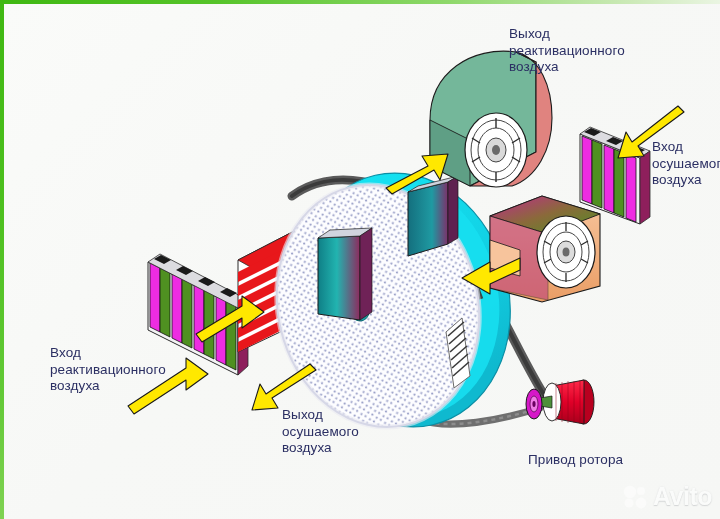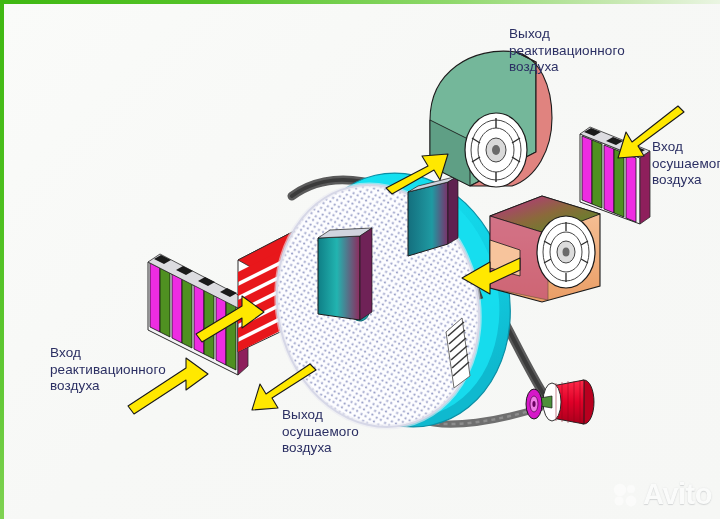--- a/index.html
+++ b/index.html
@@ -14,21 +14,21 @@
   #edge-left{position:absolute;left:0;top:0;width:4px;height:519px;
     background:linear-gradient(180deg,#3fb812 0%,#4dc01f 40%,#62c936 75%,#7fd252 100%);}
 
   .lbl{position:absolute;color:#2b2f63;font-size:13.5px;line-height:16.5px;
        font-family:"Liberation Sans",sans-serif;white-space:pre;letter-spacing:.1px;}
 
   .art{position:absolute;left:0;top:0;}
 
   
   #wm{position:absolute;right:8px;bottom:8px;display:flex;align-items:center;gap:5px;opacity:.55;}
-  #wm .wmtxt{font-size:29px;font-weight:bold;color:#ffffff;
+  #wm .wmtxt{font-size:25px;font-weight:bold;color:#ffffff;
      text-shadow:0 1px 1px rgba(120,125,130,.45), 0 0 2px rgba(150,155,160,.35);
      font-family:"Liberation Sans",sans-serif;letter-spacing:-.5px;}
 </style>
 </head>
 <body>
 
 <div id="stage">
 
   <div id="edge-top"></div>
   <div id="edge-left"></div>
@@ -284,20 +284,21 @@
 
 
   <div class="lbl" style="left:50px;top:345px;">Вход
 реактивационного
 воздуха</div>
 
   <div class="lbl" style="left:282px;top:407px;">Выход
 осушаемого
 воздуха</div>
 
+  <div class="lbl" style="left:528px;top:452px;">Привод ротора</div>
 
   <div id="wm">
     <svg width="26" height="26" viewBox="0 0 26 26">
       <circle cx="8" cy="8" r="6.2" fill="#ffffff" opacity=".85"></circle>
       <circle cx="19" cy="7" r="4" fill="#ffffff" opacity=".85"></circle>
       <circle cx="7" cy="19" r="4.6" fill="#ffffff" opacity=".85"></circle>
       <circle cx="19" cy="19" r="5.4" fill="#ffffff" opacity=".85"></circle>
     </svg>
     <span class="wmtxt">Avito</span>
   </div>

